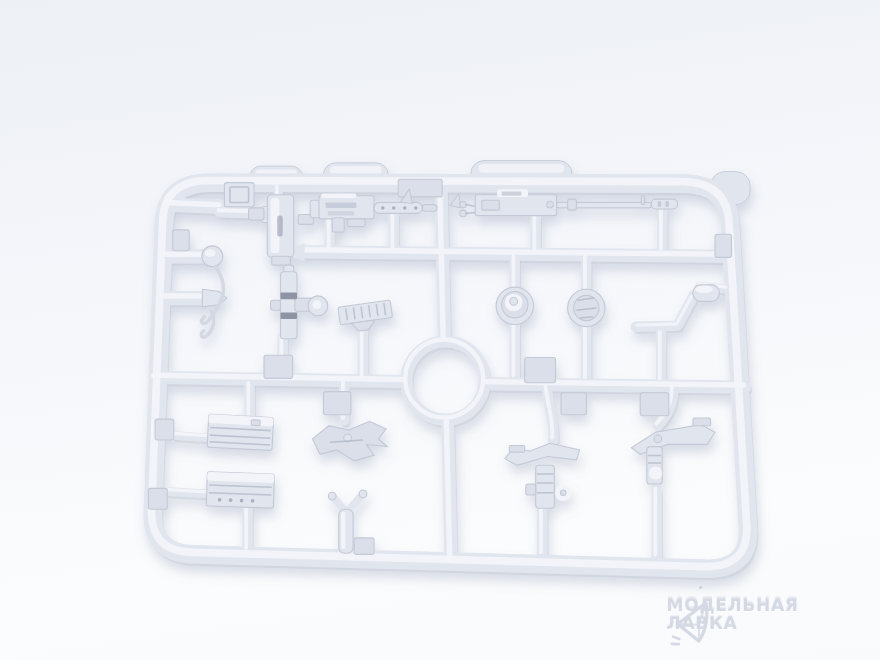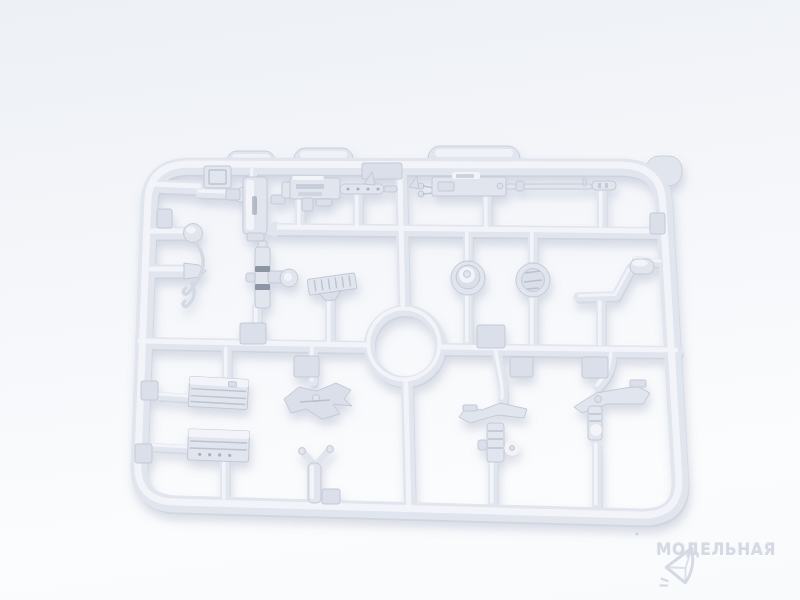--- a/index.html
+++ b/index.html
@@ -28,21 +28,21 @@
   .tabhi{fill:var(--plastic-light);opacity:.85;stroke:none;}
   
   .pf{fill:var(--plastic-mid);stroke:var(--plastic-shadow);stroke-width:1;}
   .pb{fill:var(--plastic-base);stroke:var(--plastic-shadow);stroke-width:1;}
   .pl{fill:var(--plastic-light);stroke:none;}
   .pd{fill:var(--plastic-dark);stroke:none;}
   .rec{fill:var(--recess-dark);stroke:none;}
   .dl{stroke:var(--plastic-dark);stroke-width:1.4;fill:none;opacity:.65;}
   .wire{stroke:#d3d8e3;stroke-width:3.4;fill:none;stroke-linecap:round;}
   
-  .watermark{position:absolute;left:656px;top:542px;display:flex;align-items:center;gap:7px;
+  .watermark{position:absolute;left:606px;top:542px;display:flex;align-items:center;gap:7px;
     color:var(--watermark-text);opacity:.85;}
   .wm-icon{flex:0 0 auto;transform:rotate(-6deg);}
   .wm-text{font-size:15.5px;font-weight:bold;letter-spacing:.6px;line-height:17px;
     text-transform:uppercase;white-space:nowrap;
     text-shadow:0 1px 1px rgba(255,255,255,.95),0 -1px 1px rgba(158,168,190,.28);}
 </style>
 </head>
 <body>
 
 <div class="stage">
@@ -272,15 +272,16 @@
 </svg>
 
 <div class="watermark">
   <svg class="wm-icon" width="44" height="48" viewBox="0 0 48 48">
     <path d="M 41 6 L 11 24 L 30 43 C 38 34 42 20 41 6 Z" fill="none" stroke="currentColor" stroke-width="3.2" stroke-linejoin="round"></path>
     <path d="M 11 24 L 32 27 L 41 6 M 32 27 L 30 43" fill="none" stroke="currentColor" stroke-width="2" stroke-linejoin="round" opacity=".8"></path>
     <path d="M 5 36 l 6 3 M 3 43 l 7 1" stroke="currentColor" stroke-width="2.6" stroke-linecap="round"></path>
   </svg>
   <div class="wm-text">
     <div>МОДЕЛЬНАЯ</div>
+    <div>ЛАВКА</div>
   </div>
 </div>
 </div>
 
 </body></html>

